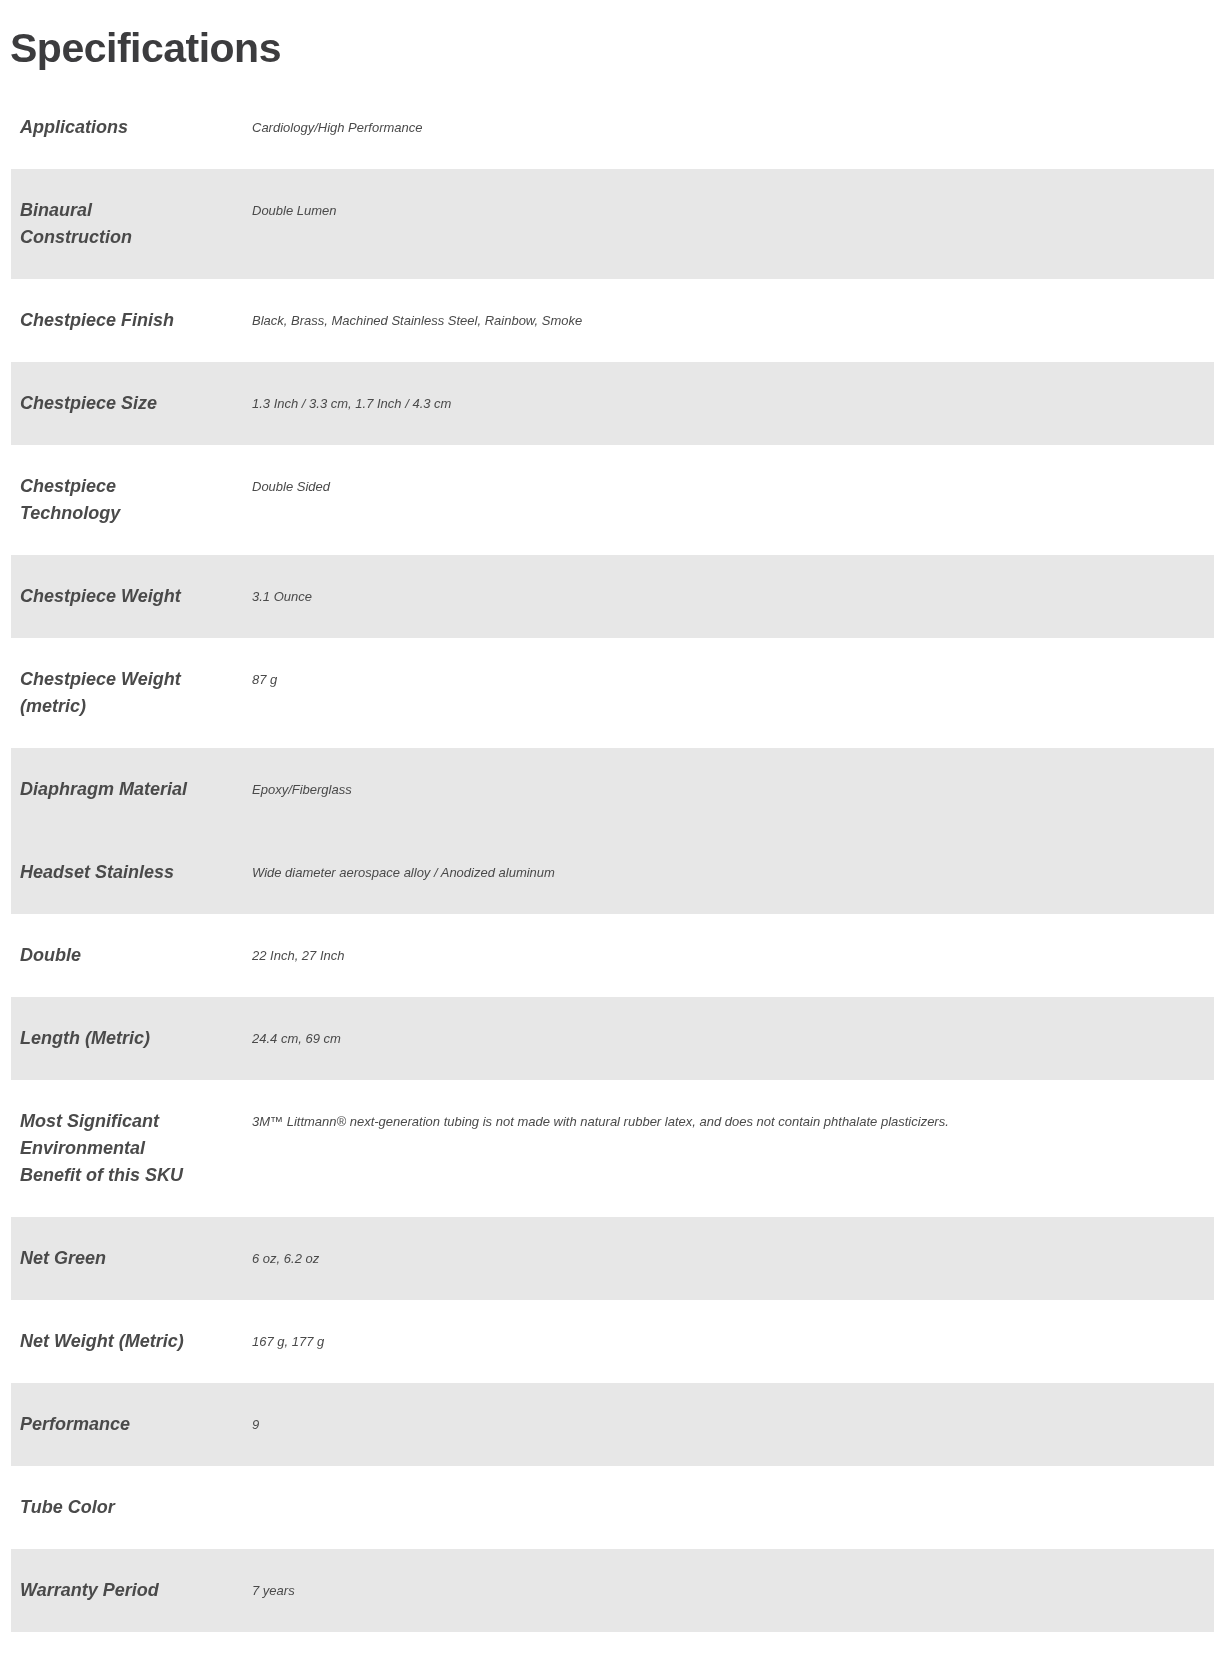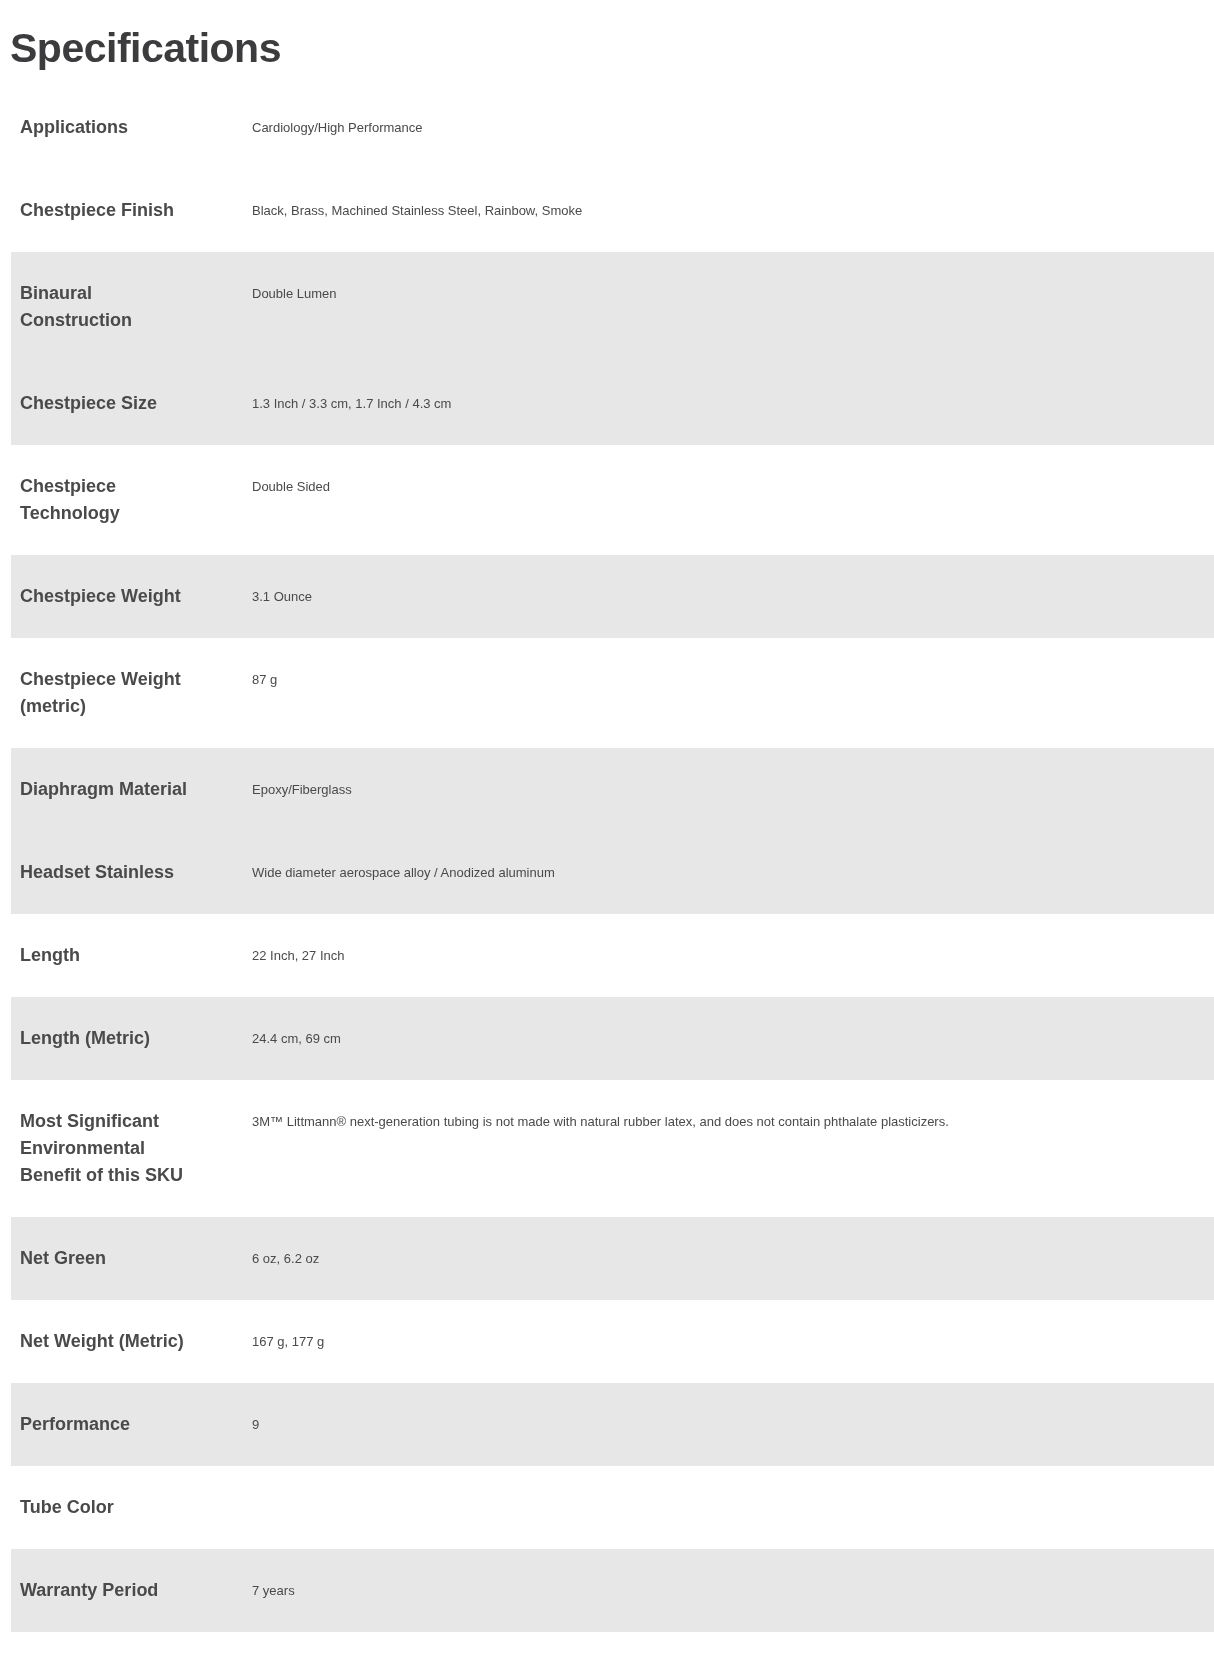--- a/index.html
+++ b/index.html
@@ -30,20 +30,21 @@
     color: var(--heading);
   }
   .spec-table {
     margin: 14px 0 0 11px;   
   }
   .spec-row {
     display: flex;
     align-items: flex-start;
     padding: 28px 93px 28px 9px;
     background: transparent;
+    font-style: italic;
   }
   .spec-row.stripe {
     background: var(--stripe);
   }
   .spec-label {
     flex: 0 0 232px;
     width: 232px;
     padding-right: 52px;   
     font-size: 18px;
     line-height: 27px;
@@ -60,27 +61,27 @@
 </head>
 <body>
 
 <h1 class="page-heading">Specifications</h1>
 
 <div class="spec-table">
     <div class="spec-row">
       <div class="spec-label">Applications</div>
       <div class="spec-value">Cardiology/High Performance</div>
     </div>
+    <div class="spec-row stripe">
+      <div class="spec-label">Binaural Construction</div>
+      <div class="spec-value">Double Lumen</div>
+    </div>
     <div class="spec-row">
       <div class="spec-label">Chestpiece Finish</div>
       <div class="spec-value">Black, Brass, Machined Stainless Steel, Rainbow, Smoke</div>
-    </div>
-    <div class="spec-row stripe">
-      <div class="spec-label">Binaural Construction</div>
-      <div class="spec-value">Double Lumen</div>
     </div>
     <div class="spec-row stripe">
       <div class="spec-label">Chestpiece Size</div>
       <div class="spec-value">1.3 Inch / 3.3 cm, 1.7 Inch / 4.3 cm</div>
     </div>
     <div class="spec-row">
       <div class="spec-label">Chestpiece Technology</div>
       <div class="spec-value">Double Sided</div>
     </div>
     <div class="spec-row stripe">
@@ -93,21 +94,21 @@
     </div>
     <div class="spec-row stripe">
       <div class="spec-label">Diaphragm Material</div>
       <div class="spec-value">Epoxy/Fiberglass</div>
     </div>
     <div class="spec-row stripe">
       <div class="spec-label">Headset Stainless</div>
       <div class="spec-value">Wide diameter aerospace alloy / Anodized aluminum</div>
     </div>
     <div class="spec-row">
-      <div class="spec-label">Length</div>
+      <div class="spec-label">Double</div>
       <div class="spec-value">22 Inch, 27 Inch</div>
     </div>
     <div class="spec-row stripe">
       <div class="spec-label">Length (Metric)</div>
       <div class="spec-value">24.4 cm, 69 cm</div>
     </div>
     <div class="spec-row">
       <div class="spec-label">Most Significant Environmental Benefit of this SKU</div>
       <div class="spec-value">3M™ Littmann® next-generation tubing is not made with natural rubber latex, and does not contain phthalate plasticizers.</div>
     </div>

